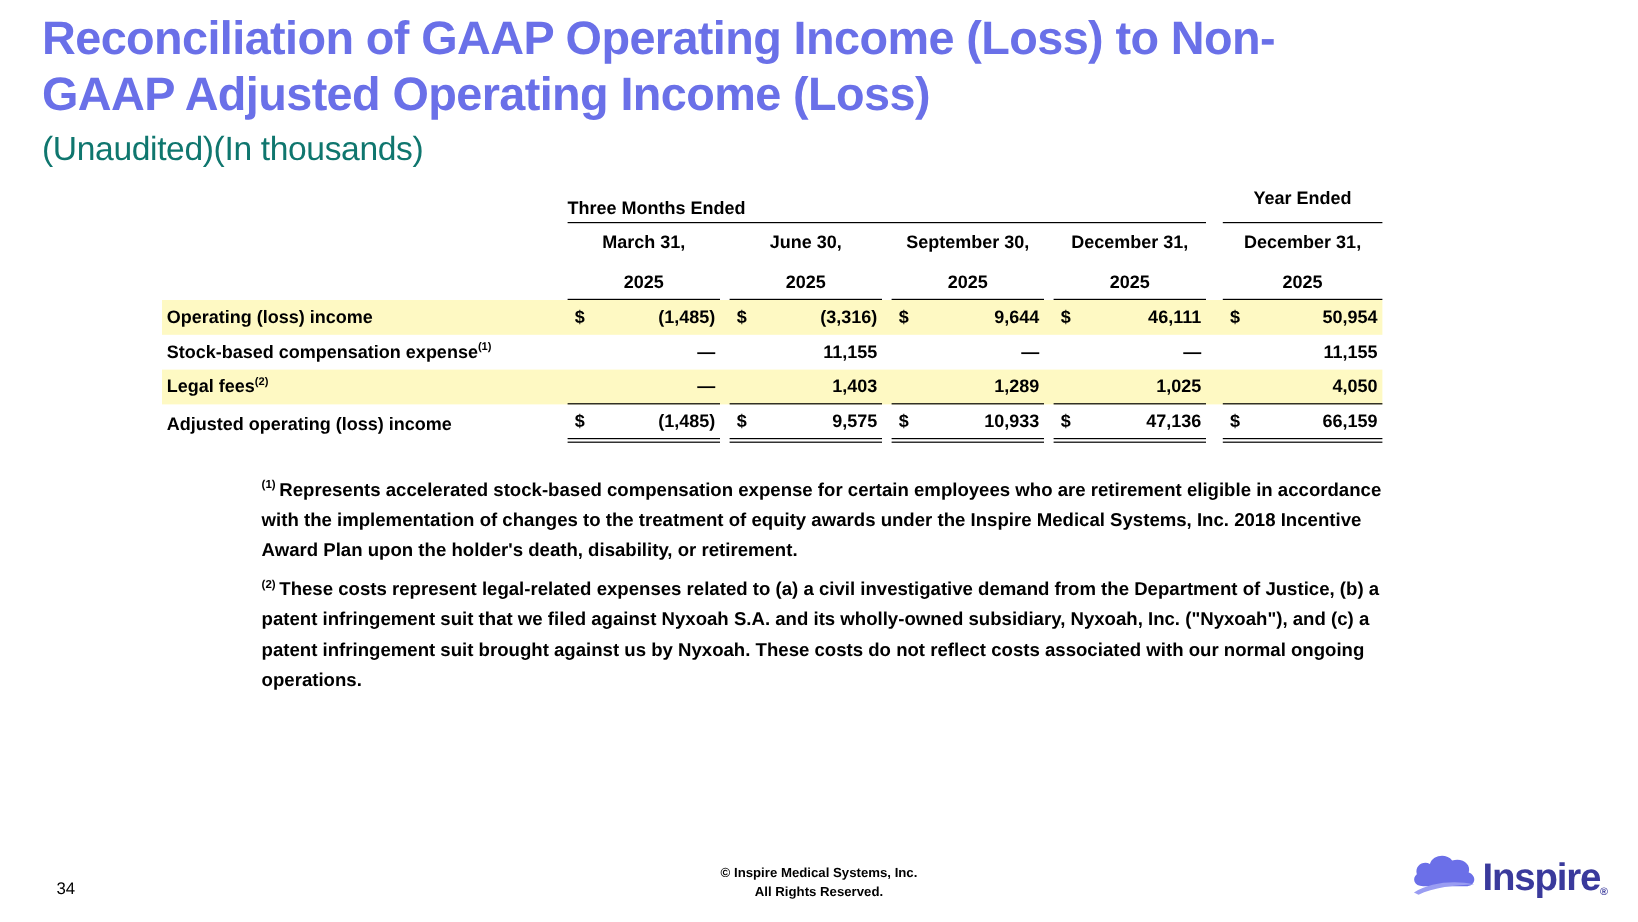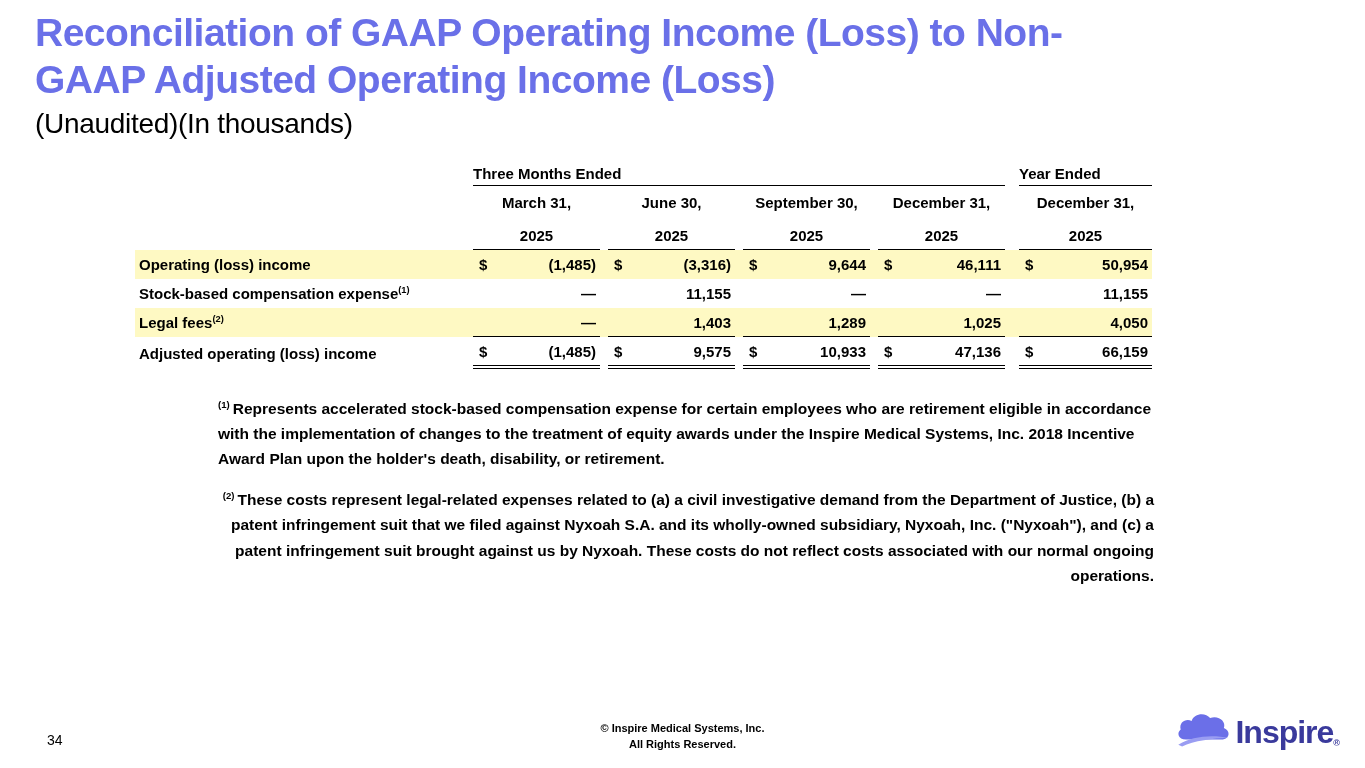--- a/index.html
+++ b/index.html
@@ -15,21 +15,21 @@
   
   .title-block { position:absolute; left:35px; top:10px; width:1300px; }
   .slide-title {
     color:#6A70E8;
     font-weight:bold;
     font-size:39px;
     line-height:1.2;
     letter-spacing:-0.5px;
   }
   .slide-subtitle {
-    color:#000000;
+    color:#0f766e;
     font-weight:400;
     font-size:28px;
     margin-top:4px;
     letter-spacing:-0.3px;
   }
 
   
   .fin-table {
     position:absolute; left:135px; top:163px;
     font-size:15px; font-weight:bold; color:#000;
@@ -45,40 +45,40 @@
   .shaded { background:#fef9c3; }
   .rule  { border-bottom:1.6px solid #000; }
   .dbl   { border-bottom:4px double #000; }
 
   .ghead { display:flex; align-items:flex-end; height:23px; }
   .gspan {
     width:532px; flex:0 0 532px; margin-left:8px; text-align:left;
     border-bottom:1.6px solid #000; padding-bottom:3px;
   }
   .gyear {
-    width:133px; flex:0 0 133px; margin-left:14px; text-align:left;
-    border-bottom:1.6px solid #000; padding-bottom:3px;
+    width:133px; flex:0 0 133px; margin-left:14px; text-align:center;
+    border-bottom:1.6px solid #000; padding-bottom:11px;
   }
 
   .chead { display:flex; align-items:stretch; }
   .ccell {
     width:127px; flex:0 0 127px; margin-left:8px; text-align:center;
     border-bottom:1.6px solid #000; padding:8px 0 5px;
   }
   .ccell.last { width:133px; flex:0 0 133px; margin-left:14px; }
   .ccell .l2 { margin-top:16px; }
 
   sup { font-size:0.62em; vertical-align:super; line-height:0; }
 
   
   .footnotes {
     position:absolute; left:218px; top:396px; width:936px;
     font-size:15.5px; font-weight:bold; line-height:1.62; color:#000000;
   }
-  .footnotes p + p { margin-top:16px;text-align:right; }
+  .footnotes p + p { margin-top:8px; }
   .footnotes sup { margin-right:3px; }
 
   
   .page-num { position:absolute; left:47px; bottom:20px; font-size:14px; font-weight:400; }
   .copyright {
     position:absolute; left:0; right:0; bottom:16px; text-align:center;
     font-size:11px; font-weight:bold; line-height:1.4;
   }
   .logo { position:absolute; right:25px; bottom:14px; display:flex; align-items:center; }
   .logo-cloud { margin-right:4px; margin-bottom:2px; }

